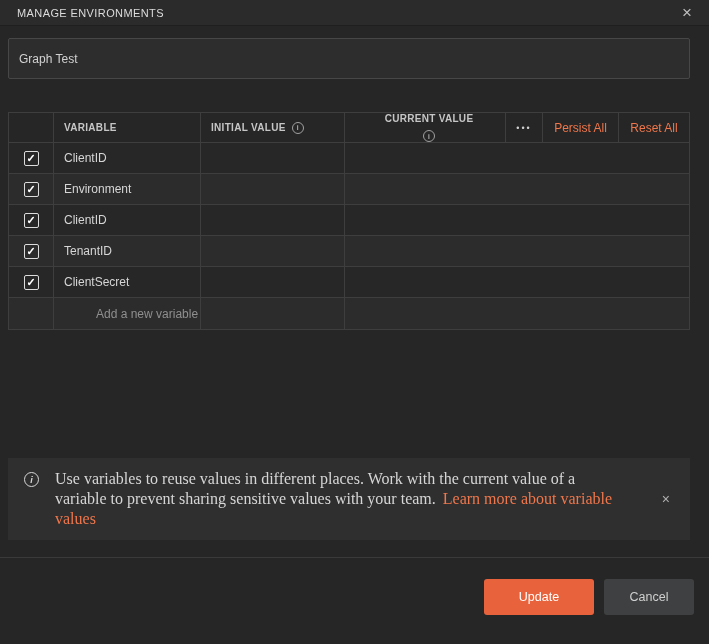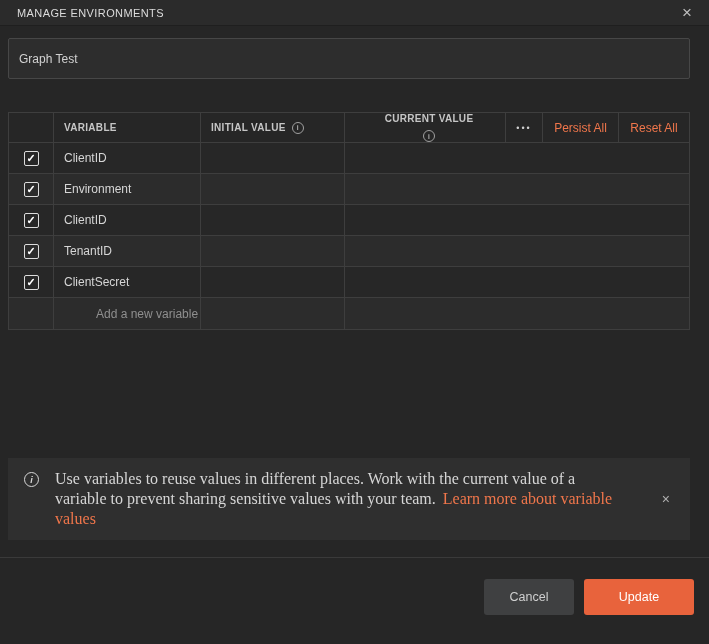--- a/index.html
+++ b/index.html
@@ -221,17 +221,17 @@
       <span>i</span>
     </span>
     <div class="banner-text">
       <span>Use variables to reuse values in different places. Work with the current value of a variable to prevent sharing sensitive values with your team.</span>
       <a class="banner-link">Learn more about variable values</a>
     </div>
     <span class="banner-close">×</span>
   </div>
 
   <div class="footer">
+    <button class="btn btn-update">Update</button>
     <button class="btn btn-cancel">Cancel</button>
-    <button class="btn btn-update">Update</button>
   </div>
 
 </div>
 
 </body></html>

